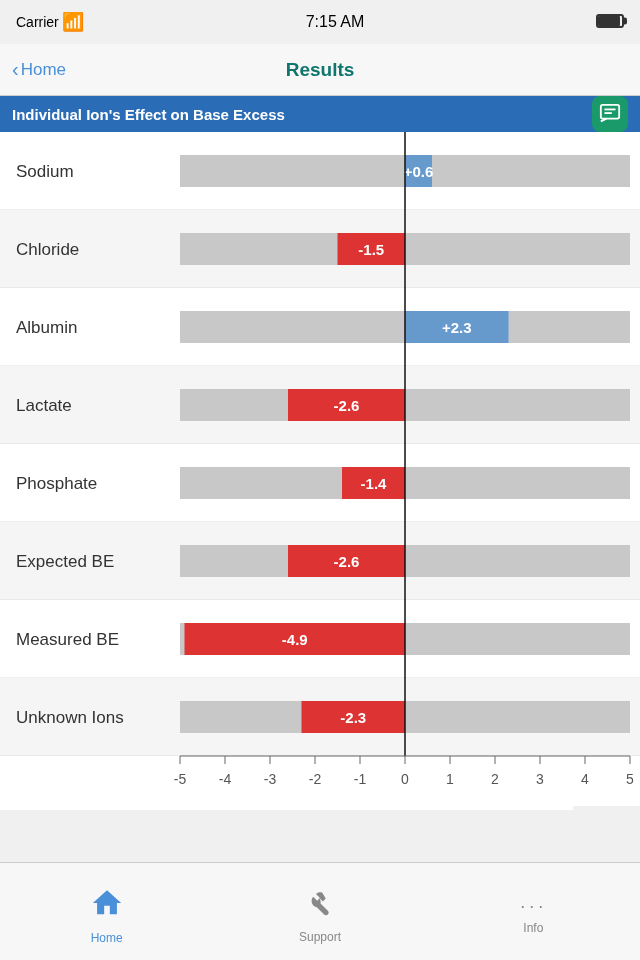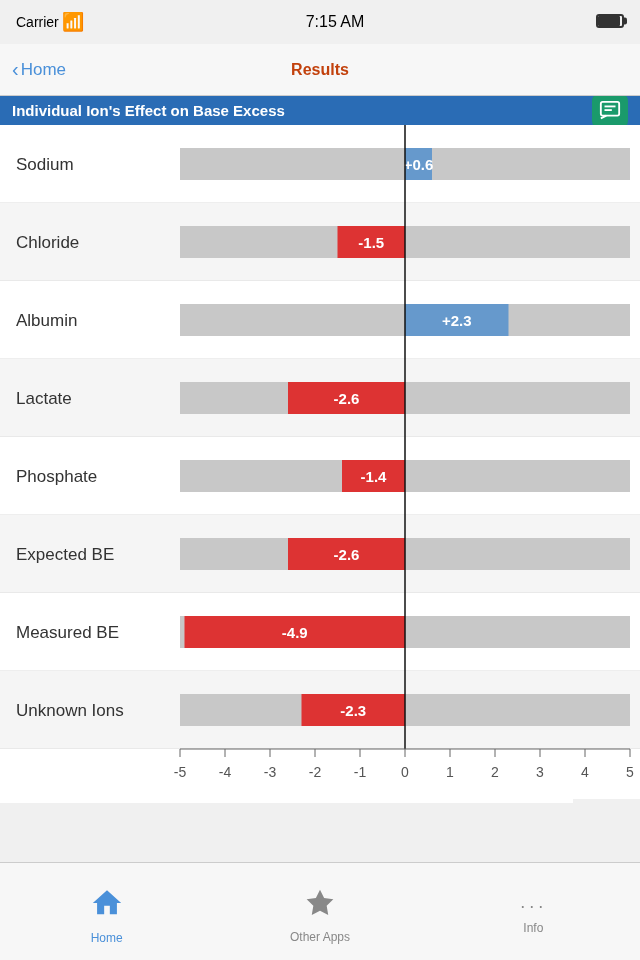--- a/index.html
+++ b/index.html
@@ -66,29 +66,29 @@
       color: #4a90d9;
       font-size: 17px;
       cursor: pointer;
     }
     .nav-back .chevron {
       font-size: 20px;
       margin-right: 2px;
       font-weight: 300;
     }
     .nav-title {
-      font-size: 16px;
+      font-size: 19px;
       font-weight: 700;
-      color: #c2410c;
+      color: #0f766e;
     }
 
     
     .section-header {
       background: #2a6cb5;
-      height: 29px;
+      height: 36px;
       display: flex;
       align-items: center;
       justify-content: space-between;
       padding: 0 12px;
     }
     .section-header-text {
       color: #fff;
       font-size: 15px;
       font-weight: 700;
     }
@@ -270,22 +270,22 @@
     <span class="tab-icon home-icon">
       <svg width="34" height="34" viewBox="0 0 24 24" fill="#4a90d9">
         <path d="M10 20v-6h4v6h5v-8h3L12 3 2 12h3v8z"></path>
       </svg>
     </span>
     <span class="tab-label" style="color:#4a90d9;">Home</span>
   </div>
   <div class="tab-item">
     <span class="tab-icon">
       <svg width="32" height="32" viewBox="0 0 24 24" fill="#888">
-        <path d="M12 2l3.09 6.26L22 9.27l-5 4.87 1.18 6.88L12 17.77l-6.18 3.25L7 14.14 2 9.27l6.91-1.01z"></path>
+        <path d="M13.7 4.3c-1.6-.6-3.4-.3-4.7 1L12 8.3l-2.1 2.1-3-3C5.7 8.7 5.4 10.5 6 12.1c.6 1.6 2 2.7 3.6 3l5.5 5.5c.8.8 2 .8 2.8 0s.8-2 0-2.8l-5.5-5.5c.4-1.6-.1-3.4-1.4-4.7l3.2 3.2 2.1-2.1-2.6-4.4z"></path>
       </svg>
     </span>
-    <span class="tab-label">Other Apps</span>
+    <span class="tab-label">Support</span>
   </div>
   <div class="tab-item">
     <span class="tab-icon dots">···</span>
     <span class="tab-label">Info</span>
   </div>
 </div>
 
 </body></html>

